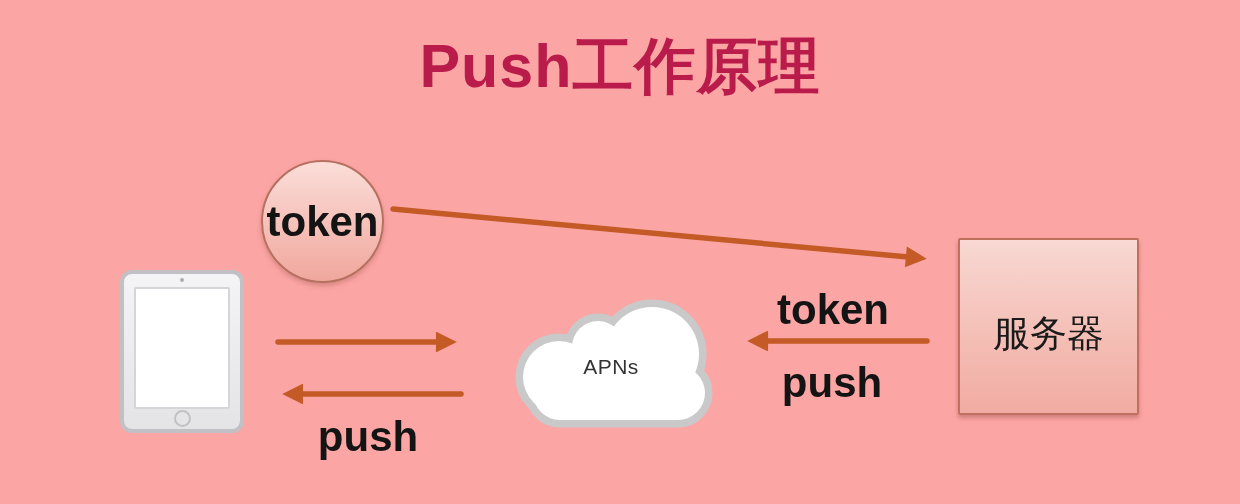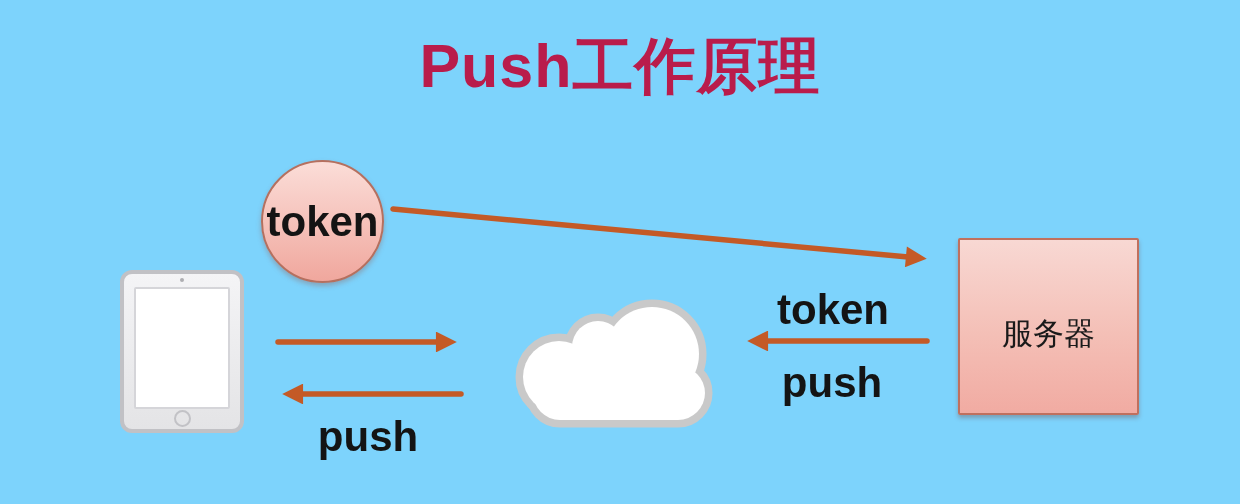--- a/index.html
+++ b/index.html
@@ -5,21 +5,21 @@
   html, body {
     margin: 0;
     padding: 0;
     background: #fefefe;
     font-family: "Liberation Sans", "DejaVu Sans", sans-serif;
   }
   .canvas {
     position: relative;
     width: 1240px;
     height: 504px;
-    background: #7dd3fc;
+    background: #fca5a5;
     overflow: hidden;
   }
   .title {
     position: absolute;
     top: 26px;
     left: 0;
     width: 100%;
     text-align: center;
     font-size: 61px;
     font-weight: 700;
@@ -134,21 +134,21 @@
     box-sizing: border-box;
     border: 2px solid #c0705e;
     border-radius: 2px;
     background: linear-gradient(180deg, #f8d8d3 0%, #f4bfb6 55%, #f1aba2 100%);
     box-shadow: 0 3px 4px rgba(120, 60, 50, 0.35);
     display: flex;
     align-items: center;
     justify-content: center;
   }
   .node-server .label {
-    font-size: 31px;
+    font-size: 37px;
     font-weight: 500;
     color: #1a1a1a;
     margin-top: 15px;
   }
 </style>
 </head>
 <body>
 
 <div class="canvas">
 
@@ -186,20 +186,21 @@
         <circle cx="146" cy="76" r="47"></circle>
         <rect x="27" y="88" width="172" height="54" rx="27"></rect>
       </g>
       <g fill="#ffffff" stroke="none">
         <circle cx="53" cy="99" r="36"></circle>
         <circle cx="92" cy="69" r="26"></circle>
         <circle cx="146" cy="76" r="47"></circle>
         <rect x="27" y="88" width="172" height="54" rx="27"></rect>
       </g>
     </svg>
+    <div class="apns-label">APNs</div>
   </div>
 
   <div class="node-server">
     <span class="label">服务器</span>
   </div>
 
   <div class="flow-label token-mid">token</div>
   <div class="flow-label push-mid">push</div>
   <div class="flow-label push-left">push</div>
 

